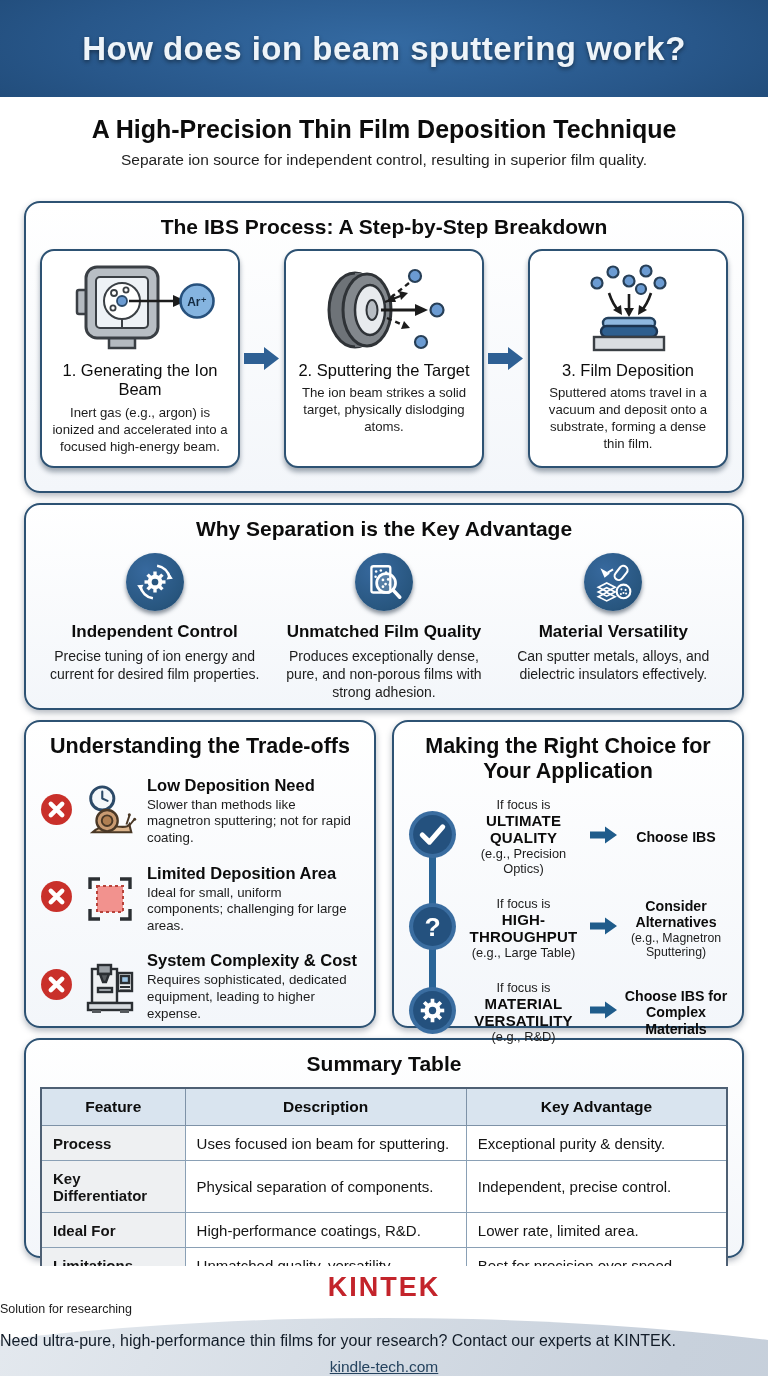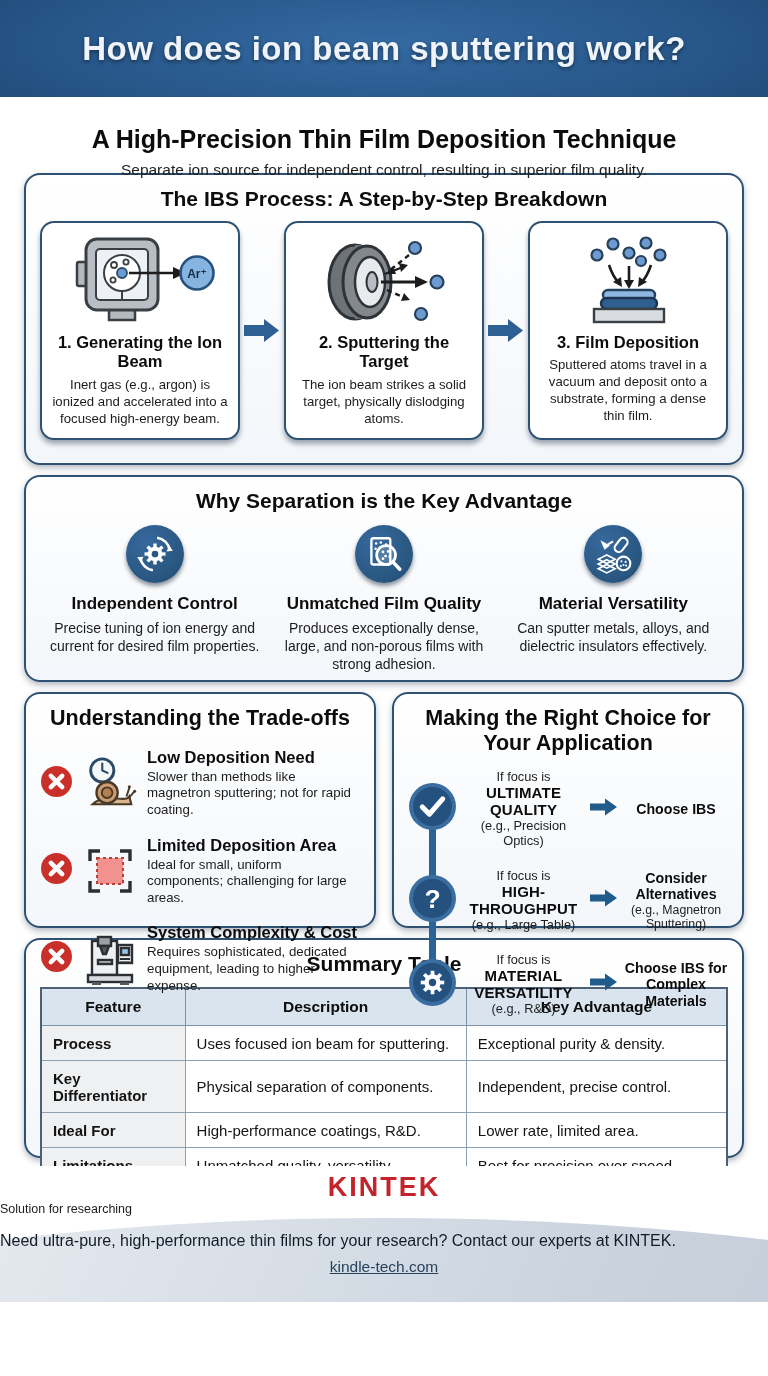--- a/index.html
+++ b/index.html
@@ -7,52 +7,52 @@
   body { font-family:"Liberation Sans","DejaVu Sans",sans-serif; }
   .page { position:relative; width:768px; height:1376px; margin:0 auto; background:#ffffff; overflow:hidden; }
 
   
   .header { height:97px; display:flex; align-items:center; justify-content:center;
     background:radial-gradient(ellipse 90% 160% at 50% 45%, #346aa2 0%, #28578a 45%, #173c63 100%); }
   .header h1 { color:#eef4f9; font-size:33px; font-weight:bold; letter-spacing:.5px;
     text-shadow:0 2px 4px rgba(0,0,0,.45); }
 
   
-  .intro { text-align:center; padding-top:28px; height:76px; }
+  .intro { text-align:center; padding-top:18px; height:104px; }
   .intro h2 { font-size:25px; font-weight:bold; color:#0c0c0c; }
   .intro p { font-size:15.5px; color:#1e1e1e; margin-top:7px; }
 
   
   .card { margin:0 24px; border:2px solid #2d5273; border-radius:16px;
     background:linear-gradient(180deg,#ffffff 0%,#f3f6fa 100%);
     box-shadow:0 3px 6px rgba(40,55,75,.35); padding:12px 14px 14px; }
   .card h3 { text-align:center; font-size:21px; font-weight:bold; color:#0c0c0c; }
 
   
   .process-card { height:292px; }
   .steps { display:flex; align-items:stretch; margin-top:10px; }
   .step { flex:1; background:#ffffff; border:2px solid #2d5273; border-radius:14px;
     box-shadow:0 4px 5px rgba(25,45,65,.4); padding:8px 10px 10px; text-align:center; }
   .step-icon { height:102px; display:flex; align-items:center; justify-content:center; }
-  .step-title { font-size:16.5px; font-weight:bold; line-height:1.18; color:#0c0c0c; }
+  .step-title { font-size:16.5px; font-weight:normal; line-height:1.18; color:#0c0c0c; }
   .step-text { font-size:13.2px; line-height:1.28; color:#1c1c1c; margin-top:5px; }
   .step-arrow { width:44px; display:flex; align-items:center; justify-content:center; flex:0 0 44px; }
 
   
   .adv-card { margin-top:10px; height:207px; }
   .adv-cols { display:flex; margin-top:12px; }
   .adv-col { flex:1; text-align:center; padding:0 10px; }
   .adv-icon { width:58px; height:58px; border-radius:50%; margin:0 auto;
     background:radial-gradient(circle at 35% 30%, #37699e 0%, #28567f 70%, #1f466b 100%);
     box-shadow:0 3px 4px rgba(20,35,55,.5); display:flex; align-items:center; justify-content:center; }
   .adv-title { font-size:17px; font-weight:bold; margin-top:11px; color:#0c0c0c; }
   .adv-text { font-size:14px; line-height:1.3; margin-top:5px; color:#1c1c1c; }
 
   
-  .two-col { display:flex; gap:16px; margin:10px 24px 0; height:236px; }
+  .two-col { display:flex; gap:16px; margin:10px 24px 0; height:308px; }
   .two-col .card { margin:0; flex:1; }
   .tradeoff-card h3, .choice-card h3 { font-size:21.5px; line-height:1.15; }
 
   .to-item { display:flex; align-items:center; gap:8px; margin-top:17px; }
   .to-illus { flex:0 0 58px; display:flex; justify-content:center; }
   .to-body { flex:1; }
   .to-title { font-size:16.5px; font-weight:bold; color:#0c0c0c; }
   .to-text { font-size:13.3px; line-height:1.25; color:#1c1c1c; margin-top:2px; }
 
   .choice-rows { position:relative; margin-top:14px; }
@@ -242,21 +242,21 @@
               <circle cx="19" cy="18" r="1.3"></circle>
                 <circle cx="24" cy="17.5" r="1.3"></circle>
                 <circle cx="21.5" cy="22" r="1.3"></circle>
               <circle cx="25.5" cy="22.5" r="1.3"></circle>
                 <circle cx="19" cy="24.5" r="1.3"></circle>
             </g>
             <line x1="28.5" y1="27.5" x2="35" y2="34.5" stroke="#ffffff" stroke-width="3.4" stroke-linecap="round"></line>
           </svg>
         </div>
         <div class="adv-title">Unmatched Film Quality</div>
-        <div class="adv-text">Produces exceptionally dense, large, and non-porous films with strong adhesion.</div>
+        <div class="adv-text">Produces exceptionally dense, pure, and non-porous films with strong adhesion.</div>
       </div>
 
       <div class="adv-col">
         <div class="adv-icon">
           <svg width="42" height="42" viewBox="0 0 40 40">
             <path d="M8,7 L17,12 L12,16 Z" fill="#ffffff"></path>
             <line x1="15" y1="11" x2="20" y2="8" stroke="#ffffff" stroke-width="2"></line>
             <rect x="24" y="4" width="8" height="15" rx="4" transform="rotate(38 28 11)" fill="none" stroke="#ffffff" stroke-width="2"></rect>
             <g stroke="#ffffff" stroke-width="1.6" fill="none">
               <path d="M6,25 l8,-4 8,4 -8,4 z"></path>

